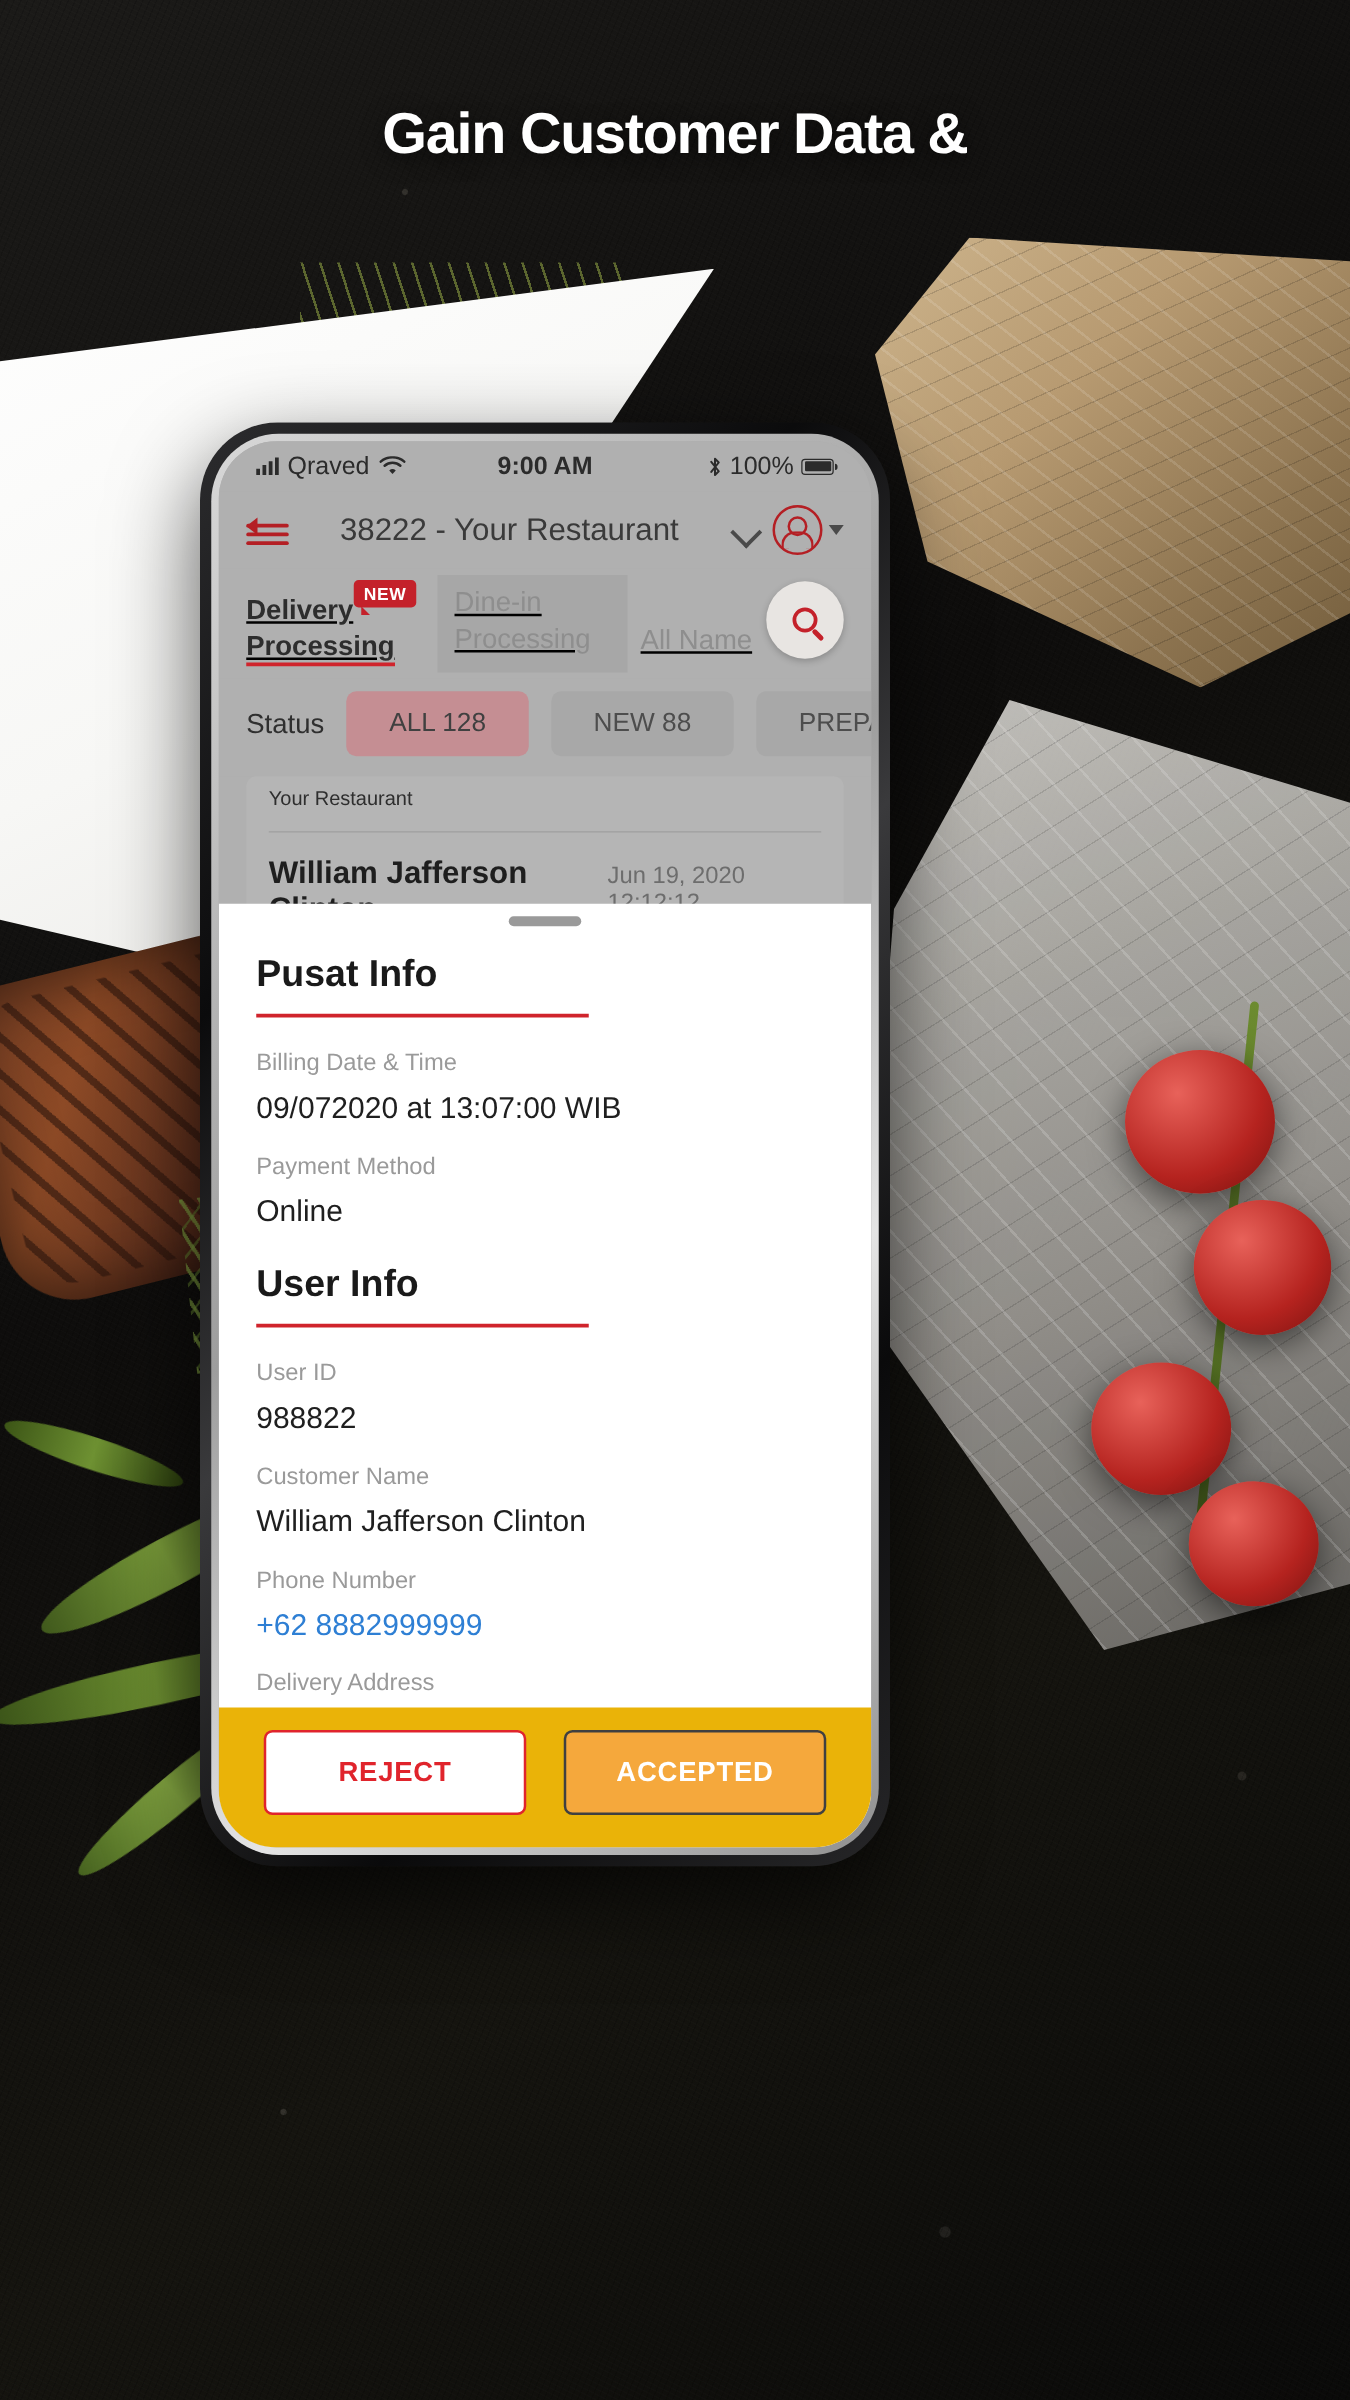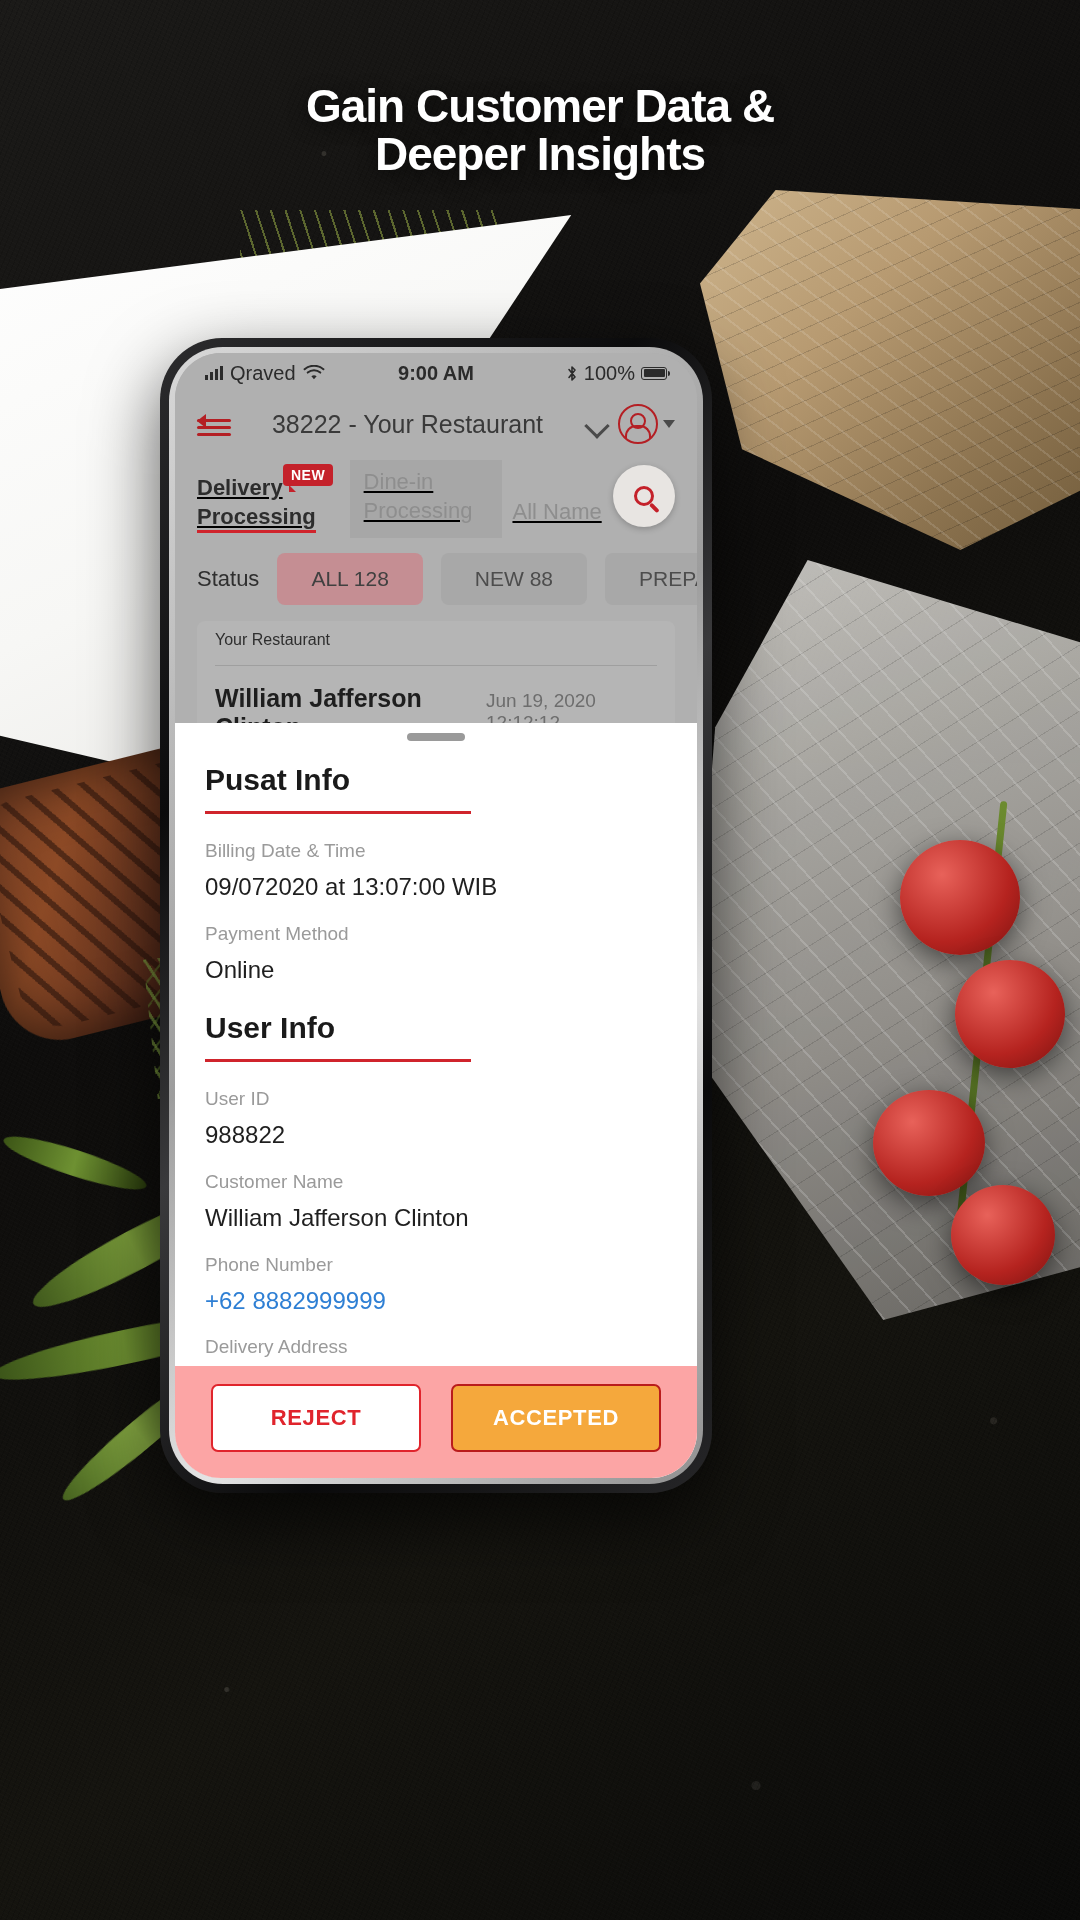--- a/index.html
+++ b/index.html
@@ -198,25 +198,25 @@
   .sec-title { font-size:30px; font-weight:bold; color:#1a1a1a; padding:22px 0 14px; }
   .sec-rule { height:3px; background:#d0242c; width:266px; margin-bottom:6px; }
   .fld { padding-top:20px; }
   .fld .k { font-size:19px; color:#9a9a9a; }
   .fld .v { font-size:24px; color:#1f1f1f; padding-top:9px; line-height:1.32; }
   .fld .v.link { color:#2e7fd4; }
   .sec-title.tight { padding-top:26px; }
 
   
   .sheet-footer { padding:18px 36px 26px; display:flex; gap:30px;
-    background:#fca5a5; }
+    background:#eab308; }
   .btn { flex:1; text-align:center; font-size:22px; font-weight:bold;
     letter-spacing:.6px; padding:19px 0; border-radius:7px; }
   .btn.reject { color:#e0242c; border:2px solid #e0242c; background:#fff; }
-  .btn.accept { color:#fff; background:#f5a83c; border:2px solid #b91c1c; }
+  .btn.accept { color:#fff; background:#f5a83c; border:2px solid #404040; }
 </style>
 </head>
 <body>
 
 <div class="bg">
   <div class="tex1"></div>
   <div class="grain"></div>
   <div class="sprig2"></div>
   <div class="paper-brown"></div>
   <div class="paper-grey"></div>
@@ -229,21 +229,20 @@
   <div class="herb h3"></div>
   <div class="vine"></div>
   <div class="tomato t1"></div>
   <div class="tomato t2"></div>
   <div class="tomato t3"></div>
   <div class="tomato t4"></div>
 </div>
 
 <div class="headline">
   <span class="l1">Gain Customer Data &amp;</span>
-  <span class="l2">Deeper Insights</span>
 </div>
 
 <div class="phone">
   <div class="phone-frame"></div>
   <div class="phone-inner"></div>
 
   <div class="screen">
 
     <div class="statusbar">
       <div class="sb-left">

